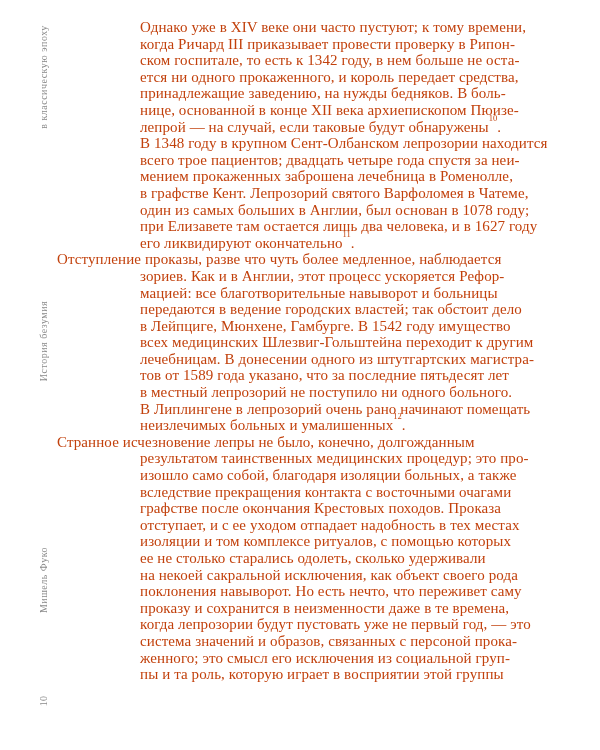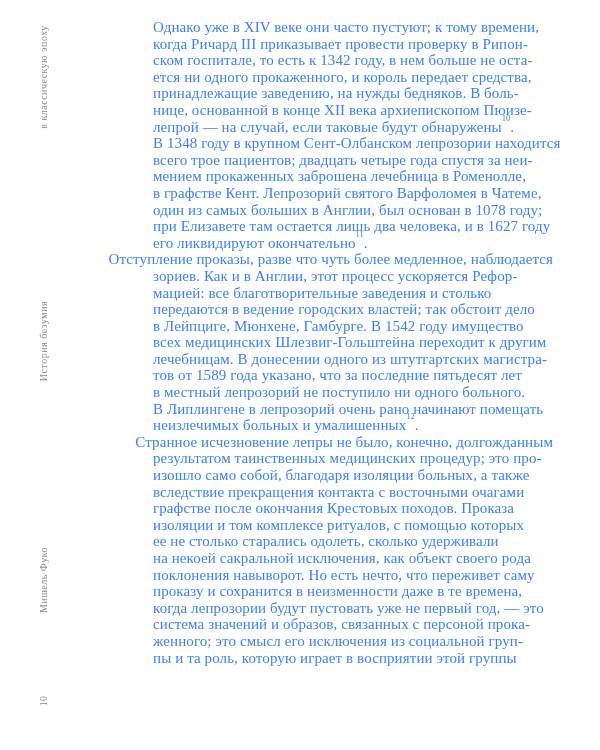--- a/index.html
+++ b/index.html
@@ -10,35 +10,34 @@
   .page {
     position: relative;
     width: 600px;
     height: 750px;
     background: #ffffff;
     overflow: hidden;
     font-family: "Liberation Serif", "DejaVu Serif", serif;
   }
   .text-block {
     position: absolute;
-    left: 153px;
+    left: 140px;
     top: 19px;
     width: 400px;
     font-size: 15px;
     line-height: 16.6px;
-    color: #3b82f6;
+    color: #c2410c;
     letter-spacing: 0.1px;
   }
   .line {
     white-space: nowrap;
     height: 16.6px;
   }
   .line.outdent {
     margin-left: -83px;
-    text-align: right;
   }
   .line sup {
     font-size: 8.5px;
     line-height: 0;
     position: relative;
     top: -5px;
     letter-spacing: 0;
   }
   .margin-caption {
     position: absolute;
@@ -73,34 +72,35 @@
       <div class="line"><span>лепрой — на случай, если таковые будут обнаружены</span><sup>10</sup><span>.</span></div>
       <div class="line"><span>В 1348 году в крупном Сент-Олбанском лепрозории находится</span></div>
       <div class="line"><span>всего трое пациентов; двадцать четыре года спустя за неи-</span></div>
       <div class="line"><span>мением прокаженных заброшена лечебница в Роменолле,</span></div>
       <div class="line"><span>в графстве Кент. Лепрозорий святого Варфоломея в Чатеме,</span></div>
       <div class="line"><span>один из самых больших в Англии, был основан в 1078 году;</span></div>
       <div class="line"><span>при Елизавете там остается лишь два человека, и в 1627 году</span></div>
       <div class="line"><span>его ликвидируют окончательно</span><sup>11</sup><span>.</span></div>
       <div class="line outdent"><span>Отступление проказы, разве что чуть более медленное, наблюдается</span></div>
       <div class="line"><span>зориев. Как и в Англии, этот процесс ускоряется Рефор-</span></div>
-      <div class="line"><span>мацией: все благотворительные заведения и столько</span></div>
+      <div class="line"><span>мацией: все благотворительные навыворот и больницы</span></div>
       <div class="line"><span>передаются в ведение городских властей; так обстоит дело</span></div>
       <div class="line"><span>в Лейпциге, Мюнхене, Гамбурге. В 1542 году имущество</span></div>
       <div class="line"><span>всех медицинских Шлезвиг-Гольштейна переходит к другим</span></div>
       <div class="line"><span>лечебницам. В донесении одного из штутгартских магистра-</span></div>
       <div class="line"><span>тов от 1589 года указано, что за последние пятьдесят лет</span></div>
       <div class="line"><span>в местный лепрозорий не поступило ни одного больного.</span></div>
       <div class="line"><span>В Липлингене в лепрозорий очень рано начинают помещать</span></div>
       <div class="line"><span>неизлечимых больных и умалишенных</span><sup>12</sup><span>.</span></div>
       <div class="line outdent"><span>Странное исчезновение лепры не было, конечно, долгожданным</span></div>
       <div class="line"><span>результатом таинственных медицинских процедур; это про-</span></div>
       <div class="line"><span>изошло само собой, благодаря изоляции больных, а также</span></div>
       <div class="line"><span>вследствие прекращения контакта с восточными очагами</span></div>
       <div class="line"><span>графстве после окончания Крестовых походов. Проказа</span></div>
+      <div class="line"><span>отступает, и с ее уходом отпадает надобность в тех местах</span></div>
       <div class="line"><span>изоляции и том комплексе ритуалов, с помощью которых</span></div>
       <div class="line"><span>ее не столько старались одолеть, сколько удерживали</span></div>
       <div class="line"><span>на некоей сакральной исключения, как объект своего рода</span></div>
       <div class="line"><span>поклонения навыворот. Но есть нечто, что переживет саму</span></div>
       <div class="line"><span>проказу и сохранится в неизменности даже в те времена,</span></div>
       <div class="line"><span>когда лепрозории будут пустовать уже не первый год, — это</span></div>
       <div class="line"><span>система значений и образов, связанных с персоной прока-</span></div>
       <div class="line"><span>женного; это смысл его исключения из социальной груп-</span></div>
       <div class="line"><span>пы и та роль, которую играет в восприятии этой группы</span></div>
     </div>

